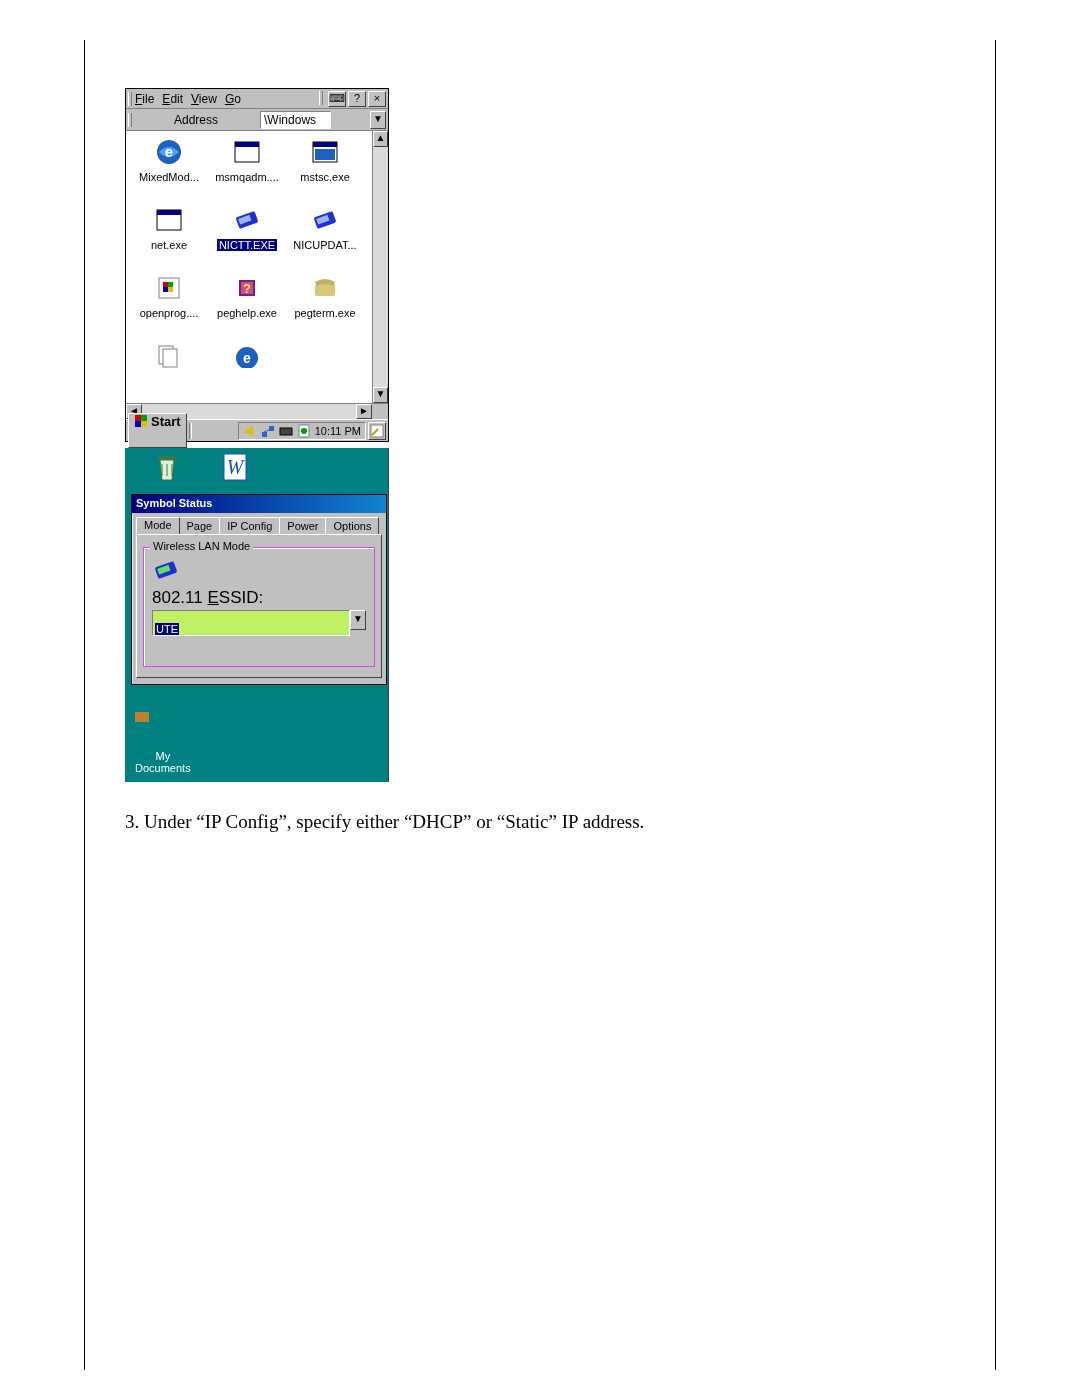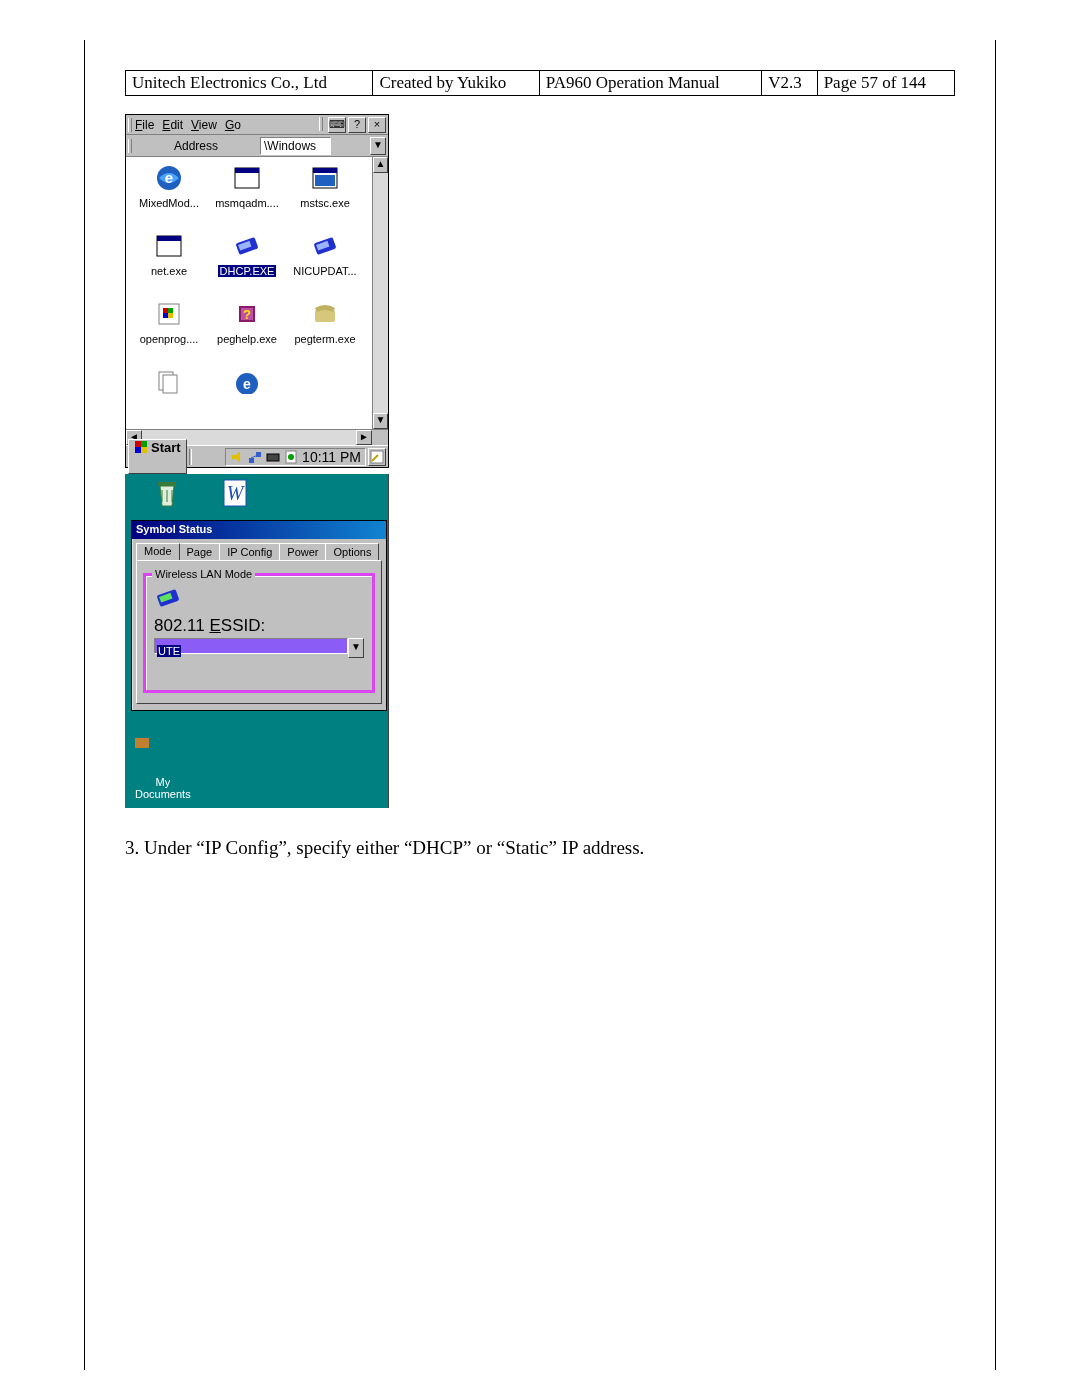--- a/index.html
+++ b/index.html
@@ -133,21 +133,21 @@
   }
   .start-btn {
     height:35px; padding:0 5px; display:flex; align-items:flex-start; gap:3px;
     background:#c0c0c0; border:1px solid #fff;
     border-right-color:#404040; border-bottom-color:#404040;
     font-weight:bold; font-size:13px;
   }
   .tray {
     margin-left:auto; height:18px; padding:0 4px;
     border:1px solid #808080; border-right-color:#fff; border-bottom-color:#fff;
-    display:flex; align-items:center; gap:4px; font-size:14px;
+    display:flex; align-items:center; gap:4px; font-size:11px;
   }
   .tray .ti { width:14px; height:14px; }
   .note { width:18px; height:18px; border:1px solid #fff; border-right-color:#404040; border-bottom-color:#404040; background:#c0c0c0; }
 
   
   .ss-desktop {
     width: 264px; height: 334px;
     background: #008080;
     position: relative;
     font-family: Tahoma, Arial, sans-serif;
@@ -185,69 +185,58 @@
     position:relative;
   }
   .ss-tab.active { background:#c0c0c0; z-index:2; padding-top:1px; padding-bottom:3px; }
   .ss-pane {
     margin:0 4px 6px 4px;
     border:1px solid #fff; border-left-color:#fff; border-top-color:#fff;
     border-right-color:#404040; border-bottom-color:#404040;
     background:#c0c0c0; padding:6px 6px 10px 6px;
   }
   .fieldset {
-    border:3px solid #d946ef;
+    border:1px solid #d946ef;
     box-shadow: inset 1px 1px 0 #fff;
     padding:8px; position:relative; margin-top:6px;
     min-height:120px;
   }
   .fieldset .legend {
     position:absolute; top:-8px; left:6px;
     background:#c0c0c0; font-size:11px; padding:0 3px;
   }
   .nic-ico { width:28px; height:28px; }
   .essid-lbl { font-size:17px; margin-top:4px; }
   .combo {
     display:flex; margin-top:2px;
   }
   .combo .inp {
-    flex:1; background:#8b5cf6; height:16px;
+    flex:1; background:#bef264; height:24px;
     border:1px solid #808080; border-right-color:#fff; border-bottom-color:#fff;
-    font-size:11px; padding:6px 2px;
+    font-size:11px; padding:12px 2px;
   }
   .combo .inp span { background:#000080; color:#fff; padding:0 1px; }
   .combo .dd {
     width:16px; height:20px; background:#c0c0c0;
     border:1px solid #fff; border-right-color:#404040; border-bottom-color:#404040;
     text-align:center; font-size:10px; line-height:16px;
   }
   .ss-bottom-ico {
     position:absolute; left:10px; bottom:8px;
     text-align:center; color:#fff; font-size:11px;
   }
 
   
   svg { display:block; }
 </style>
 </head>
 <body>
 
 <div class="page">
 
-  <table class="hdr">
-    <tbody>
-        <tr>
-      <td>Unitech Electronics Co., Ltd</td>
-      <td>Created by Yukiko</td>
-      <td>PA960 Operation Manual</td>
-      <td>V2.3</td>
-      <td>Page 57 of 144</td>
-    </tr>
-  </tbody>
-    </table>
 
   <div class="ce-window">
 
     <div class="ce-menubar">
       <div class="grip"></div>
       <span class="m"><u>F</u><span></span>ile</span>
       <span class="m"><u>E</u>dit</span>
       <span class="m"><u>V</u>iew</span>
       <span class="m"><u>G</u>o</span>
       <div class="right">
@@ -307,21 +296,21 @@
           </div>
           <div>net.exe</div>
         </div>
         <div class="ficon">
           <div class="pic">
             <svg width="32" height="32">
                 <rect x="6" y="10" width="20" height="12" rx="2" fill="#2030d0" transform="rotate(-20 16 16)"></rect>
                 <rect x="8" y="12" width="12" height="6" fill="#9bb4ff" transform="rotate(-20 16 16)"></rect>
               </svg>
           </div>
-          <div><span class="sel">DHCP.EXE</span></div>
+          <div><span class="sel">NICTT.EXE</span></div>
         </div>
         <div class="ficon">
           <div class="pic">
             <svg width="32" height="32">
                 <rect x="6" y="10" width="20" height="12" rx="2" fill="#2030d0" transform="rotate(-20 16 16)"></rect>
                 <rect x="8" y="12" width="12" height="6" fill="#9bb4ff" transform="rotate(-20 16 16)"></rect>
               </svg>
           </div>
           <div>NICUPDAT...</div>
         </div>

